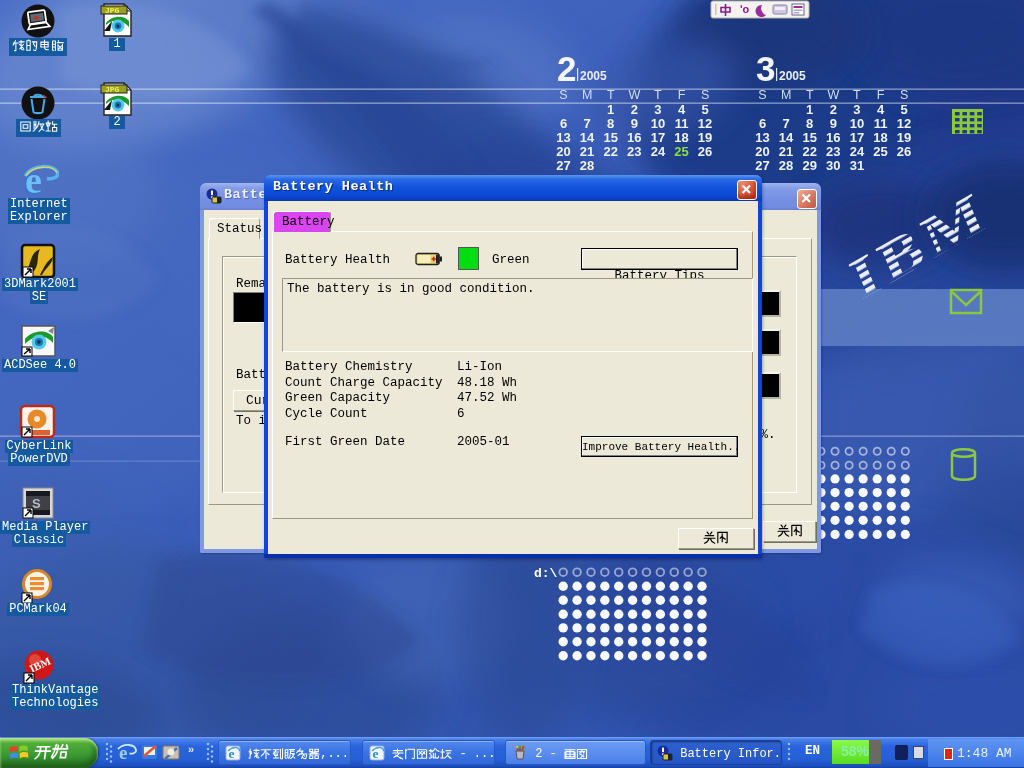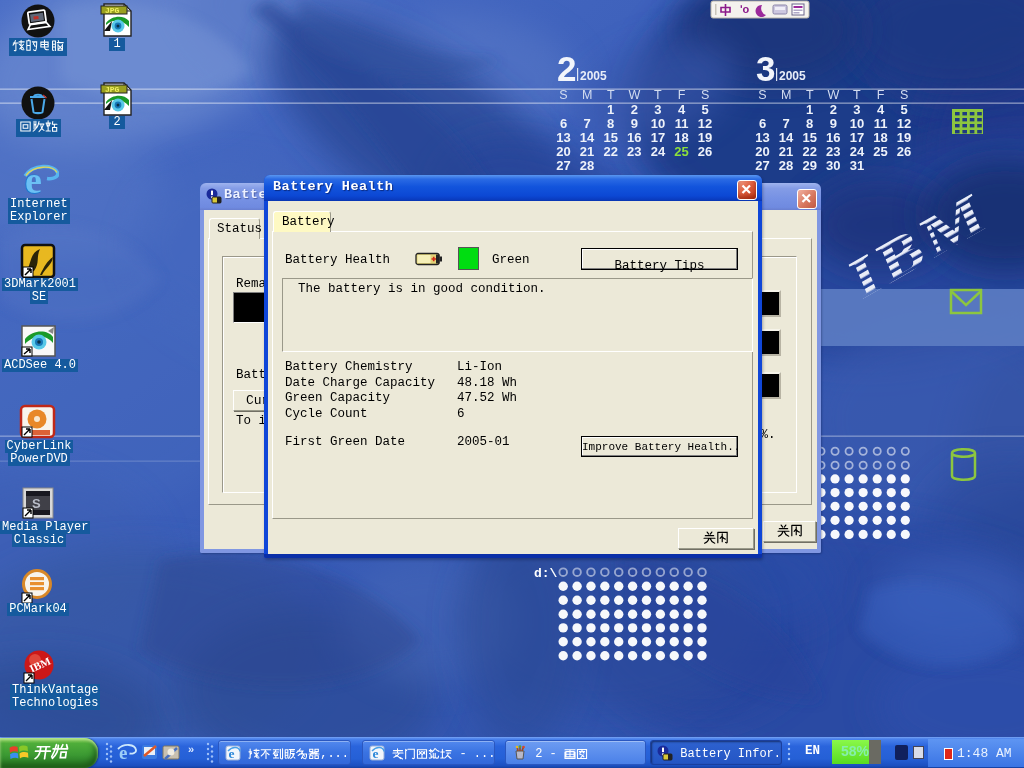--- a/index.html
+++ b/index.html
@@ -485,38 +485,38 @@
     </div>
 <div class="abs" style="left:264px;top:175px;width:498px;height:383px;border-radius:6px 6px 2px 2px;background:#0f46d8;box-shadow:1px 2px 3px rgba(5,10,40,.3)">
 <div class="abs" style="left:0;top:0;width:498px;height:26px;border-radius:6px 6px 0 0;background:linear-gradient(180deg,#5a96f0 0%,#2a6ae4 16%,#1254dc 45%,#0c48d4 80%,#0a3cc0 94%,#0834b0 100%)">
 <div class="abs" style="left:9px;top:4px;font:bold 13.5px 'Liberation Mono',monospace;color:#fff;letter-spacing:.5px;text-shadow:1px 1px 1px #0a2a80">Battery Health</div>
 <div class="abs" style="left:473px;top:5px;width:20px;height:20px;border-radius:3px;background:linear-gradient(135deg,#f0a088,#e06040 45%,#c03818);border:1.3px solid #fff;box-shadow:inset 0 -3px 4px rgba(120,20,0,.5)">
 <svg width="17" height="17">
             <path d="M4.5 4.5 L12 12 M12 4.5 L4.5 12" stroke="#fff" stroke-width="2.2"></path>
           </svg></div>
 </div>
 <div class="abs" style="left:4px;top:26px;width:490px;height:353px;background:#ece9d8">
-        <div class="abs" style="left:5px;top:10px;width:58px;height:21px;background:#fef9c3;border:1px solid #fff;border-right:1px solid #9a9889;border-bottom:none;border-radius:3px 3px 0 0;font:12.5px 'Liberation Mono',monospace;padding:3px 0 0 8px;z-index:2">Battery</div>
+        <div class="abs" style="left:5px;top:10px;width:58px;height:21px;background:#d946ef;border:1px solid #fff;border-right:1px solid #9a9889;border-bottom:none;border-radius:3px 3px 0 0;font:12.5px 'Liberation Mono',monospace;padding:3px 0 0 8px;z-index:2">Battery</div>
 <div class="abs" style="left:4px;top:30px;width:481px;height:288px;border:1px solid #fff;border-right-color:#9a9889;border-bottom-color:#9a9889;background:#ece9d8"></div>
         <div class="t" style="left:17px;top:52px">Battery Health</div>
 <svg class="abs" style="left:147px;top:50px" width="28" height="16">
           <rect x="1" y="2.5" width="23" height="11" rx="2" fill="#e2d478" stroke="#222" stroke-width="1.3"></rect>
           <rect x="2.5" y="4" width="13" height="8" fill="#f6f0b8"></rect>
           <rect x="21" y="3.5" width="3.5" height="9" fill="#222"></rect>
           <rect x="24.5" y="5.5" width="2.5" height="5" fill="#222"></rect>
           <path d="M16.5 8 H21 M18.7 5.8 V10.2" stroke="#d02818" stroke-width="1.7"></path>
         </svg>
 <div class="abs" style="left:190px;top:46px;width:21px;height:23px;background:#00dd11;border:1px solid #555"></div>
 <div class="t" style="left:224px;top:52px">Green</div>
-<div class="btn" style="left:313px;top:47px;width:157px;height:22px;padding-top:10px;font-size:12.5px">Battery Tips</div>
+<div class="btn" style="left:313px;top:47px;width:157px;height:22px;padding-top:20px;font-size:12.5px">Battery Tips</div>
         <div class="abs" style="left:14px;top:77px;width:471px;height:74px;background:#ece9d8;border:1px solid #9a9889;border-right-color:#fff;border-bottom-color:#fff"></div>
-<div class="t" style="left:30px;top:81px">The battery is in good condition.</div>
+<div class="t" style="left:19px;top:81px">The battery is in good condition.</div>
         <div class="t" style="left:17px;top:159px">Battery Chemistry</div>
         <div class="t" style="left:189px;top:159px">Li-Ion</div>
-        <div class="t" style="left:17px;top:174.5px">Date Charge Capacity</div>
+        <div class="t" style="left:17px;top:174.5px">Count Charge Capacity</div>
         <div class="t" style="left:189px;top:174.5px">48.18 Wh</div>
         <div class="t" style="left:17px;top:190px">Green Capacity</div>
         <div class="t" style="left:189px;top:190px">47.52 Wh</div>
         <div class="t" style="left:17px;top:205.5px">Cycle Count</div>
         <div class="t" style="left:189px;top:205.5px">6</div>
         <div class="t" style="left:17px;top:234px">First Green Date</div>
         <div class="t" style="left:189px;top:234px">2005-01</div>
         <div class="btn" style="left:313px;top:235px;width:157px;height:21px;padding-top:4px;font-size:11px;white-space:nowrap;overflow:hidden">Improve Battery Health...</div>
         <div class="btn2" style="left:410px;top:327px;width:76px;height:21px;padding-top:2px"><svg width="13" height="13" viewBox="0 0 100 100" style="vertical-align:-1px">
             <path d="M32 8 44 24 M68 8 56 24 M18 36H82 M8 56H92 M46 56C42 74 28 88 12 94 M54 56C60 74 74 88 90 94" fill="none" stroke="#000" stroke-width="9" stroke-linecap="round"></path>

